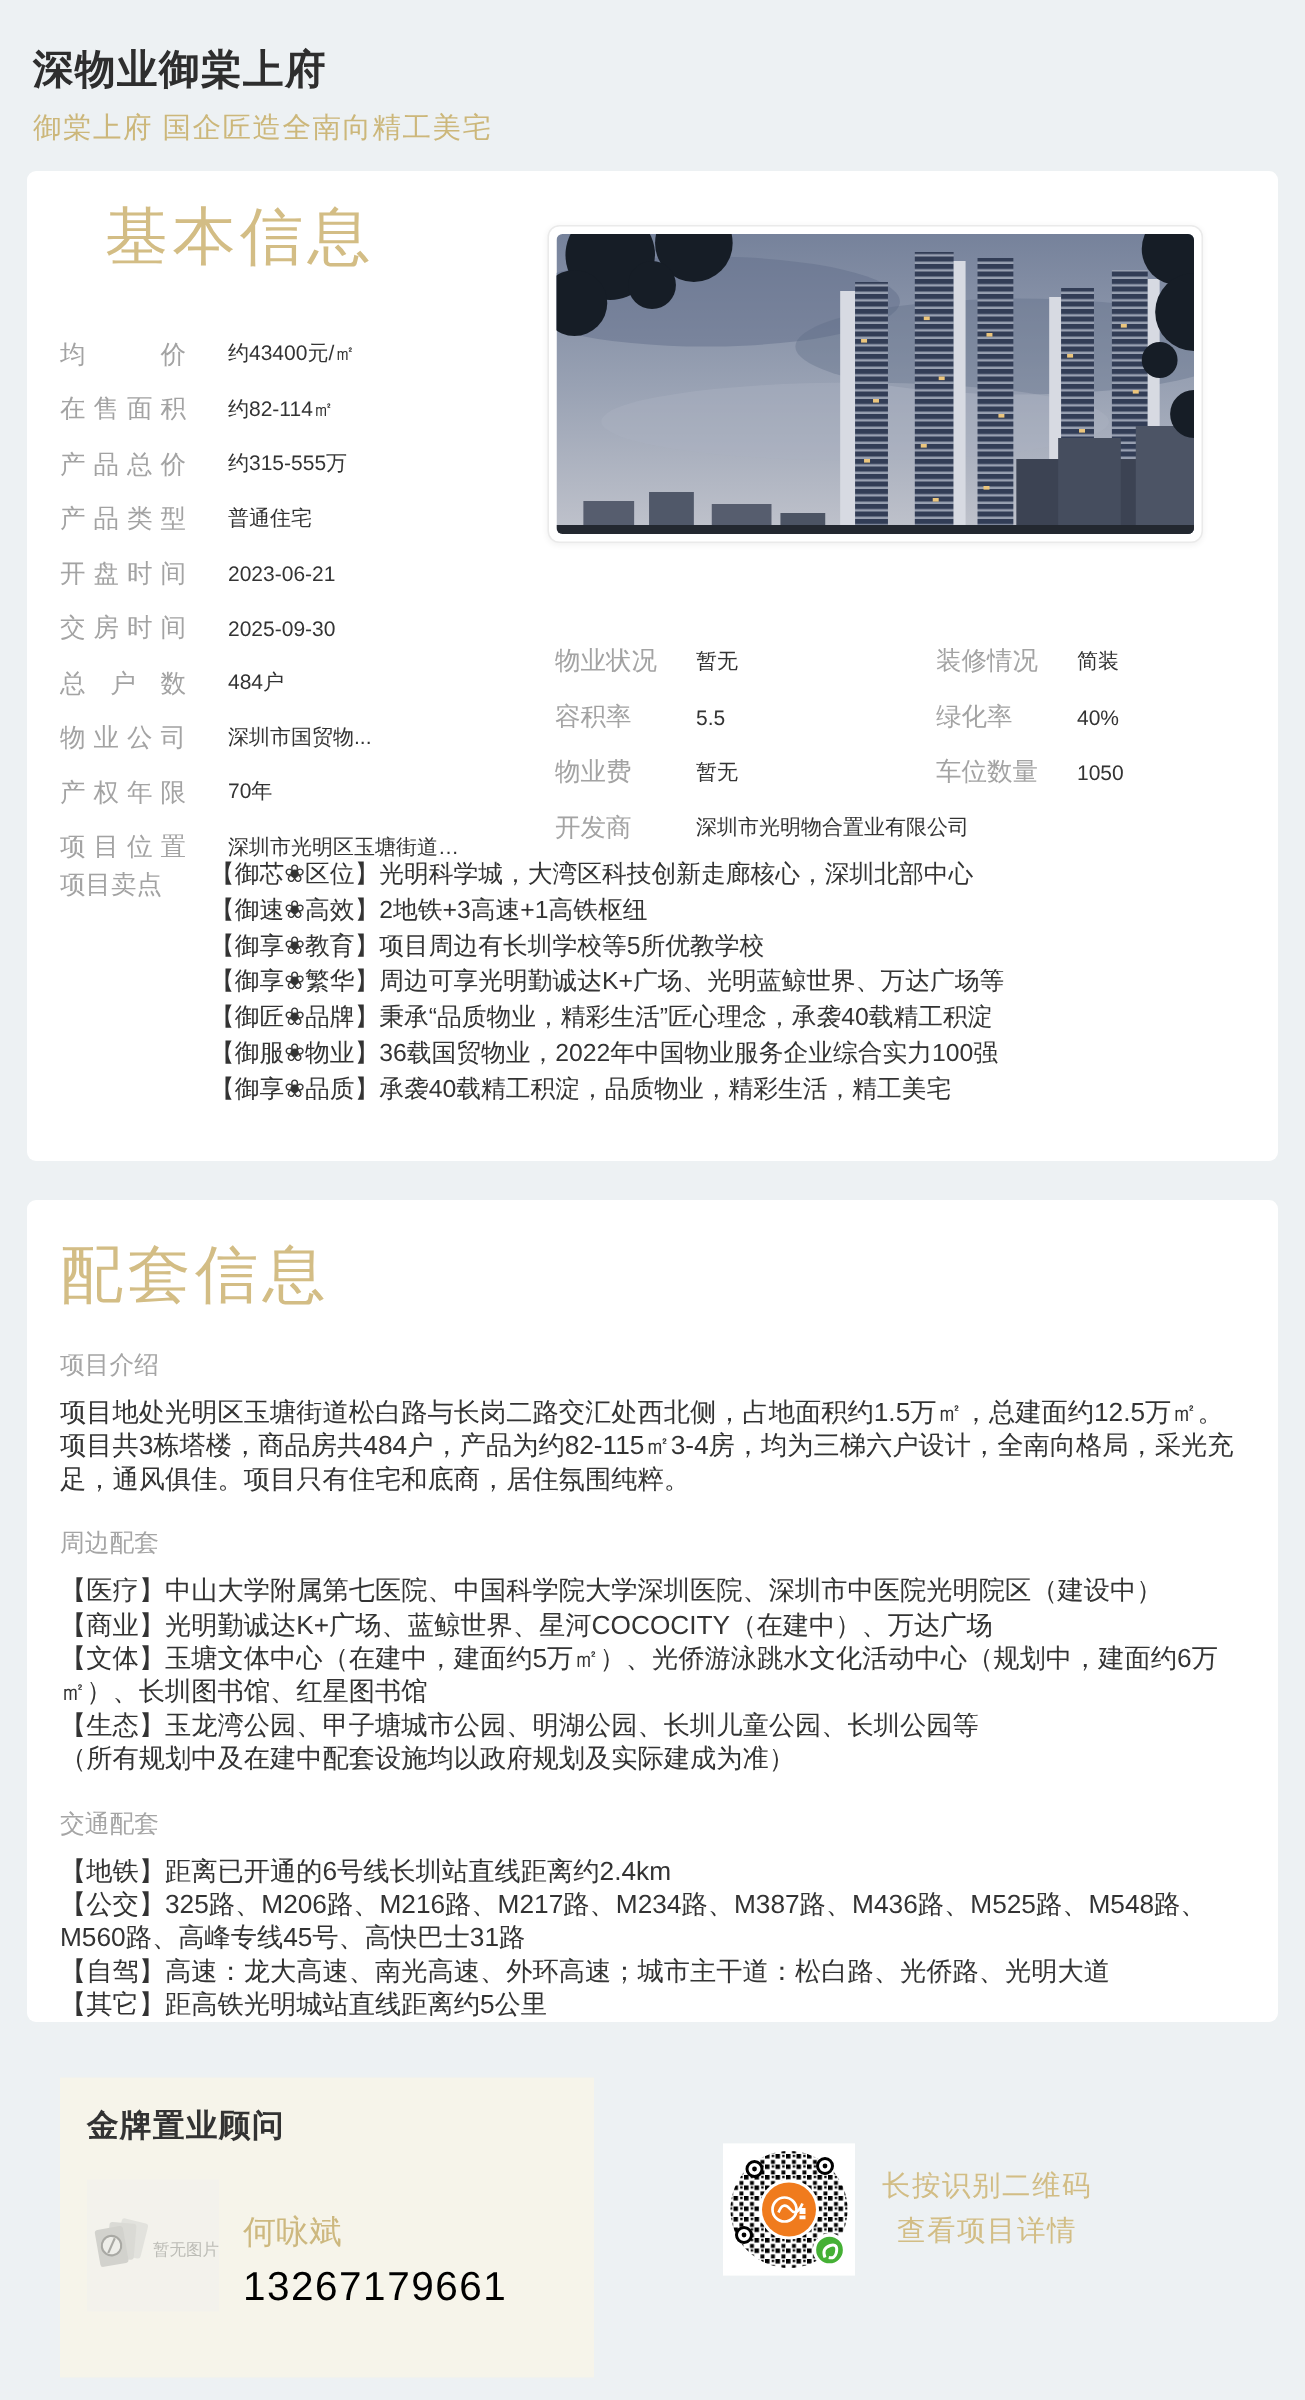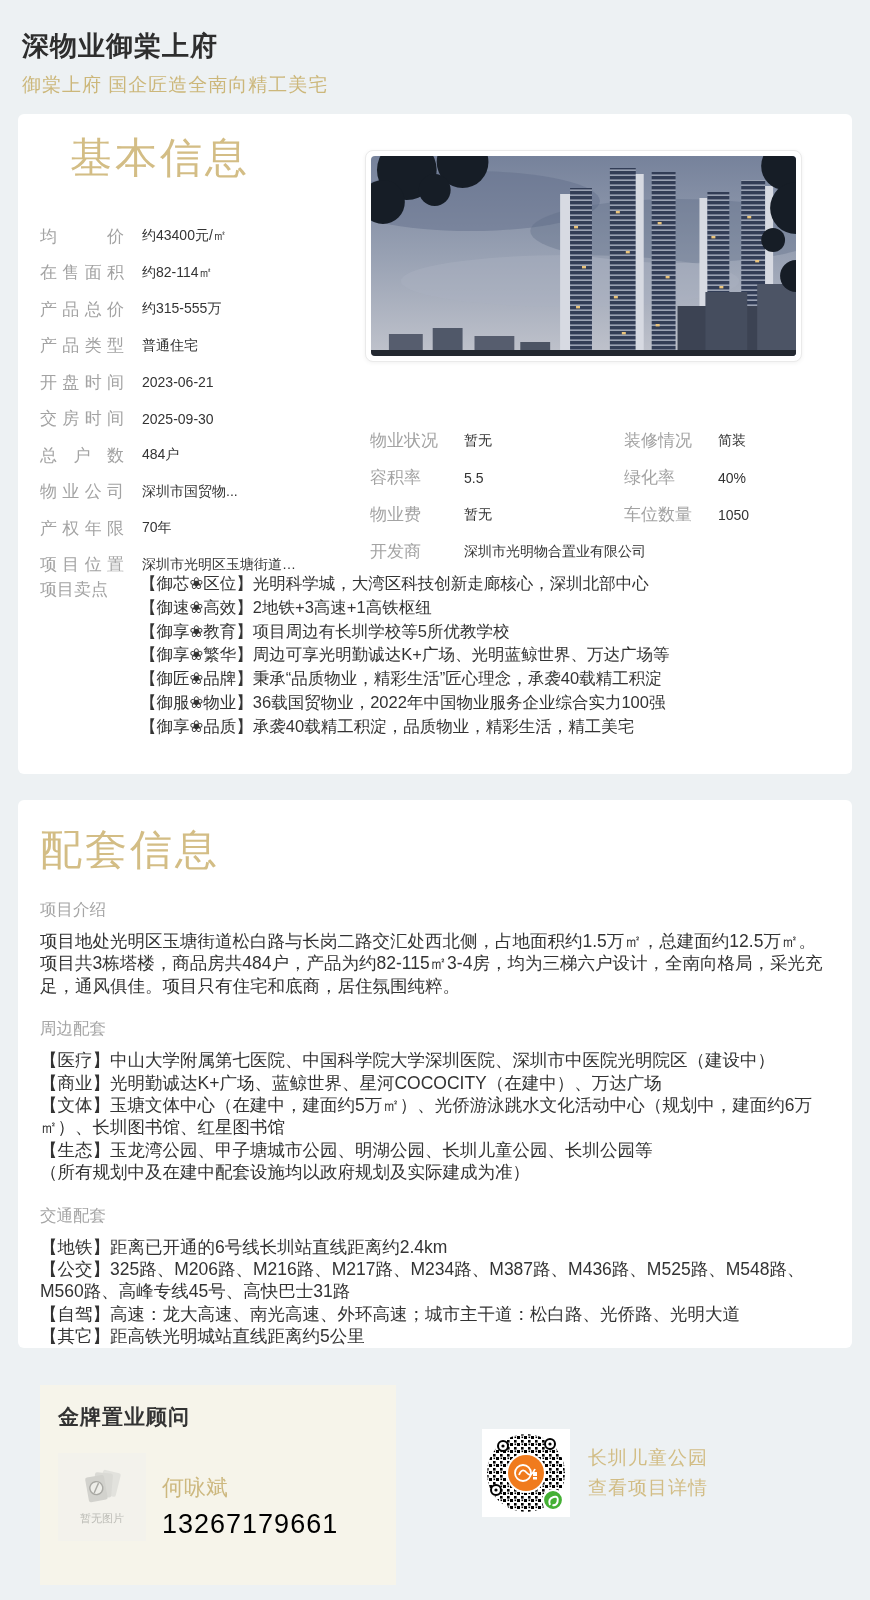--- a/index.html
+++ b/index.html
@@ -25,21 +25,21 @@
     position:absolute; left:347px; top:36px; width:437px; height:212px;
     background:#fff; border:1px solid #eaeaea; border-radius:8px; padding:5px;
     box-shadow:0 1px 4px rgba(0,0,0,.06);
   }
   .photo-frame svg { width:100%; height:100%; border-radius:4px; display:block; }
 
   .kv-rows { position:absolute; left:22px; top:104px; width:320px; }
   .kv-row { height:36.5px; display:flex; align-items:center; }
   .kv-label {
     width:84px; flex:none; color:#a3a3a3; font-size:17px;
-    text-align:justify; text-align-last:justify; margin-right:18px;
+    text-align:justify; text-align-last:justify; margin-right:28px;
   }
   .kv-value { font-size:14px; color:#333; white-space:nowrap; }
 
   .right-rows {
     position:absolute; left:352px; top:308px; width:470px;
     display:grid; grid-template-columns:84px 150px 84px auto;
     column-gap:10px; row-gap:0; align-items:center;
   }
   .right-rows > * { height:37px; display:flex; align-items:center; }
   .right-rows .kv-label { margin-right:0; }
@@ -52,21 +52,21 @@
 
   .sec-label { color:#a5a5a5; font-size:16.5px; margin-top:21px; }
   .sec-text { margin-top:9px; }
   .sec-text p { font-size:17.5px; line-height:22.4px; color:#333; }
   .card2 .section-heading { margin-top:6px; }
 
   .advisor-card { position:absolute; left:40px; top:1385px; width:356px; height:200px; background:#f6f4ea; }
   .advisor-heading { position:absolute; left:18px; top:18px; font-size:21px; font-weight:700; color:#333; letter-spacing:1px; }
   .advisor-photo {
     position:absolute; left:18px; top:68px; width:88px; height:88px; background:#f3f2ec;
-    display:flex; flex-direction:column; align-items:center; justify-content:center;
+    display:flex; flex-direction:row; align-items:center; justify-content:flex-start;
   }
   .advisor-photo .ph-text { font-size:11px; color:#bcbcb6; margin-top:4px; }
   .advisor-id { position:absolute; left:122px; top:88px; }
   .advisor-name { font-size:22px; color:#cdb87f; }
   .advisor-phone { font-size:27px; color:#000000; margin-top:6px; letter-spacing:1px; }
 
   .qr-group { position:absolute; left:482px; top:1429px; display:flex; align-items:center; }
   .qr-box { width:88px; height:88px; background:#fff; flex:none; }
   .qr-box svg { width:100%; height:100%; display:block; }
   .qr-text { margin-left:18px; text-align:center; }
@@ -296,16 +296,16 @@
       <circle cx="44" cy="44" r="18" fill="#f07b1d"></circle>
       <circle cx="41" cy="44" r="8" fill="none" stroke="#fff" stroke-width="1.8"></circle>
       <path d="M37,46 q3,-8 8,-2 q4,5 8,-4" fill="none" stroke="#fff" stroke-width="1.8"></path>
       <rect x="51" y="43" width="4" height="4" fill="#fff"></rect>
         <rect x="51" y="48" width="4" height="2.5" fill="#fff"></rect>
       <circle cx="71" cy="71" r="10" fill="#45b035" stroke="#fff" stroke-width="2.2"></circle>
       <path d="M68,76 q-2.5,-6 3.5,-8 q5.5,-1.5 4,5 q-1,4 -5,3" fill="none" stroke="#fff" stroke-width="2"></path>
     </svg>
   </div>
   <div class="qr-text">
-    <div>长圳儿童公园</div>
+    <div>长按识别二维码</div>
     <div>查看项目详情</div>
   </div>
 </div>
 
 </body></html>

